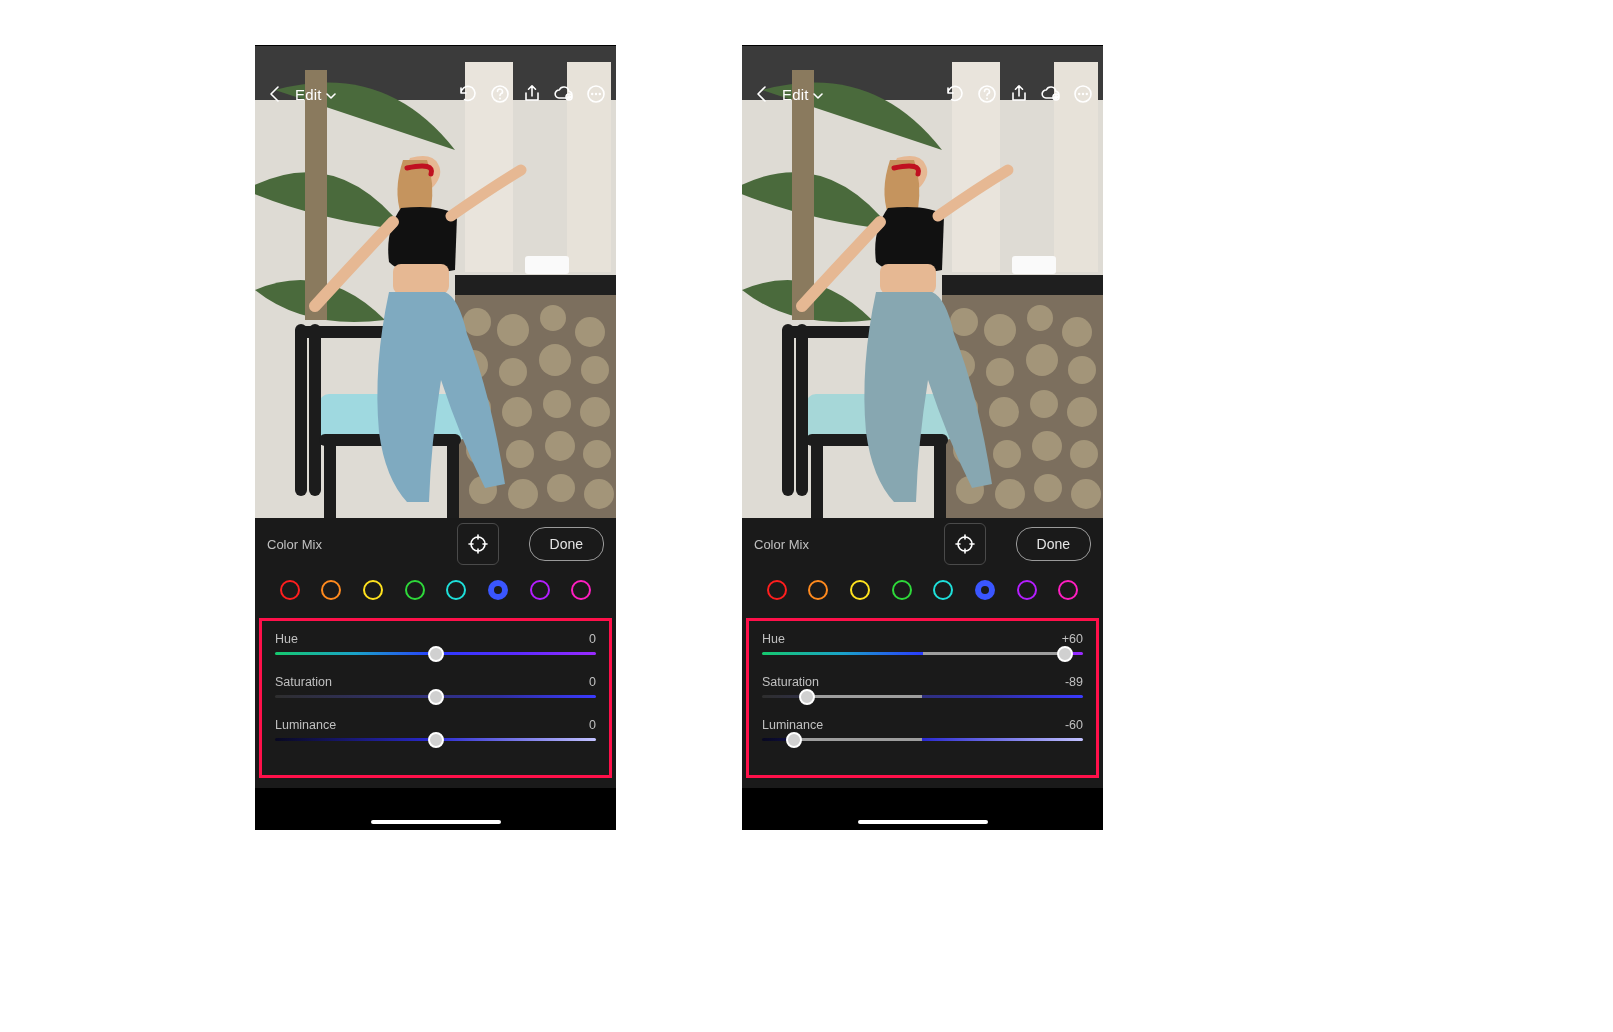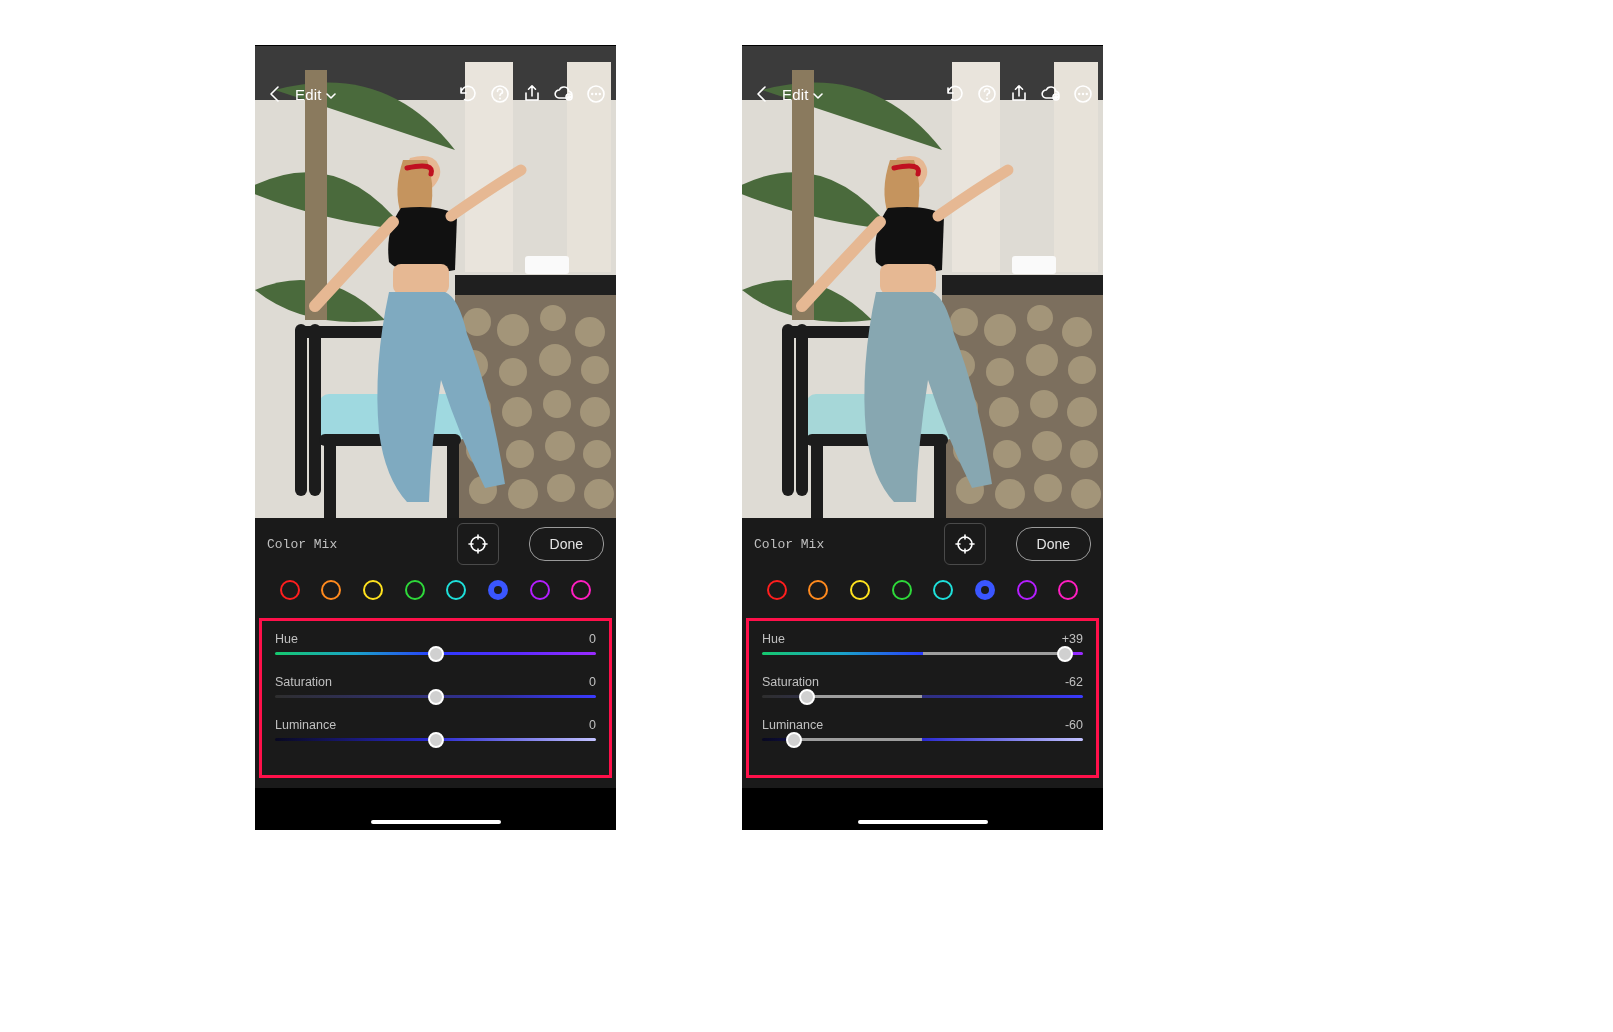--- a/index.html
+++ b/index.html
@@ -72,21 +72,21 @@
 
   
   .cm-head {
     height: 52px;
     background: #1a1a1a;
     display: flex;
     align-items: center;
     padding: 0 12px;
     gap: 10px;
   }
-  .cm-head .cm-label { color: #c0c0c0; font-size: 13px; font-family: Liberation Mono, monospace; }
+  .cm-head .cm-label { color: #c0c0c0; font-size: 13px; }
   .cm-head .spacer { flex:1; }
   .target-btn {
     width: 40px; height: 40px; border: 1px solid #4a4a4a;
     border-radius: 6px; display:flex; align-items:center; justify-content:center;
     cursor: pointer;
   }
   .done-btn {
     height: 32px; padding: 0 20px;
     border: 1.5px solid #9a9a9a;
     border-radius: 16px;
@@ -531,31 +531,31 @@
         <div class="swatch selected-outer" style="background: rgb(58, 86, 255);"></div>
         <div class="swatch" style="border: 2.5px solid rgb(180, 30, 255);"></div>
         <div class="swatch" style="border: 2.5px solid rgb(255, 30, 193);"></div>
       </div>
 
     <div class="panel-wrap">
       <div class="sliders">
         <div class="slider-row">
           <div class="slider-head">
             <span>Hue</span>
-            <span>+39</span>
+            <span>+60</span>
           </div>
           <div class="slider-track track-hue">
             <div class="track-fill" style="left: 50%; width: 44.5%;"></div>
             <div class="knob" style="left: 94.5%;"></div>
           </div>
         </div>
         <div class="slider-row">
           <div class="slider-head">
             <span>Saturation</span>
-            <span>-62</span>
+            <span>-89</span>
           </div>
           <div class="slider-track track-sat">
             <div class="track-fill" style="left: 14%; width: 36%;"></div>
             <div class="knob" style="left: 14%;"></div>
           </div>
         </div>
         <div class="slider-row">
           <div class="slider-head">
             <span>Luminance</span>
             <span>-60</span>

